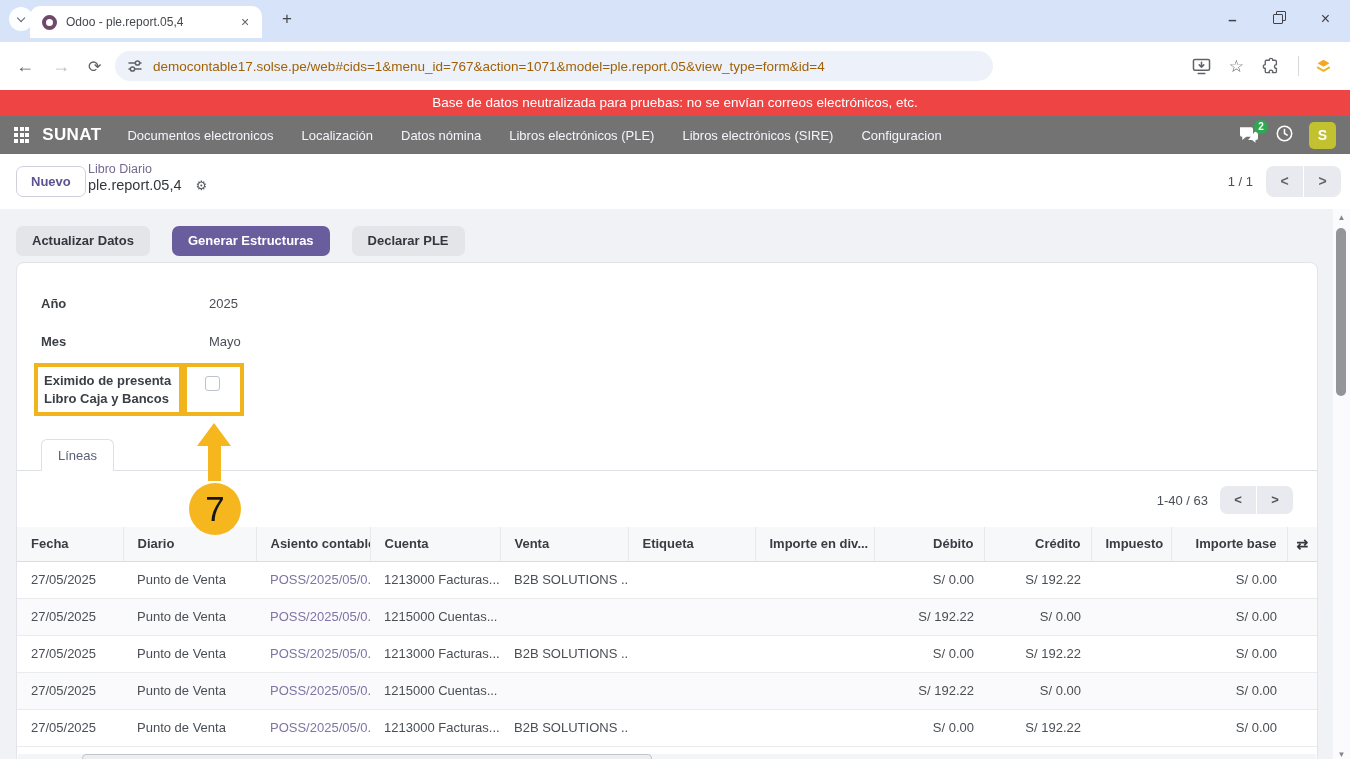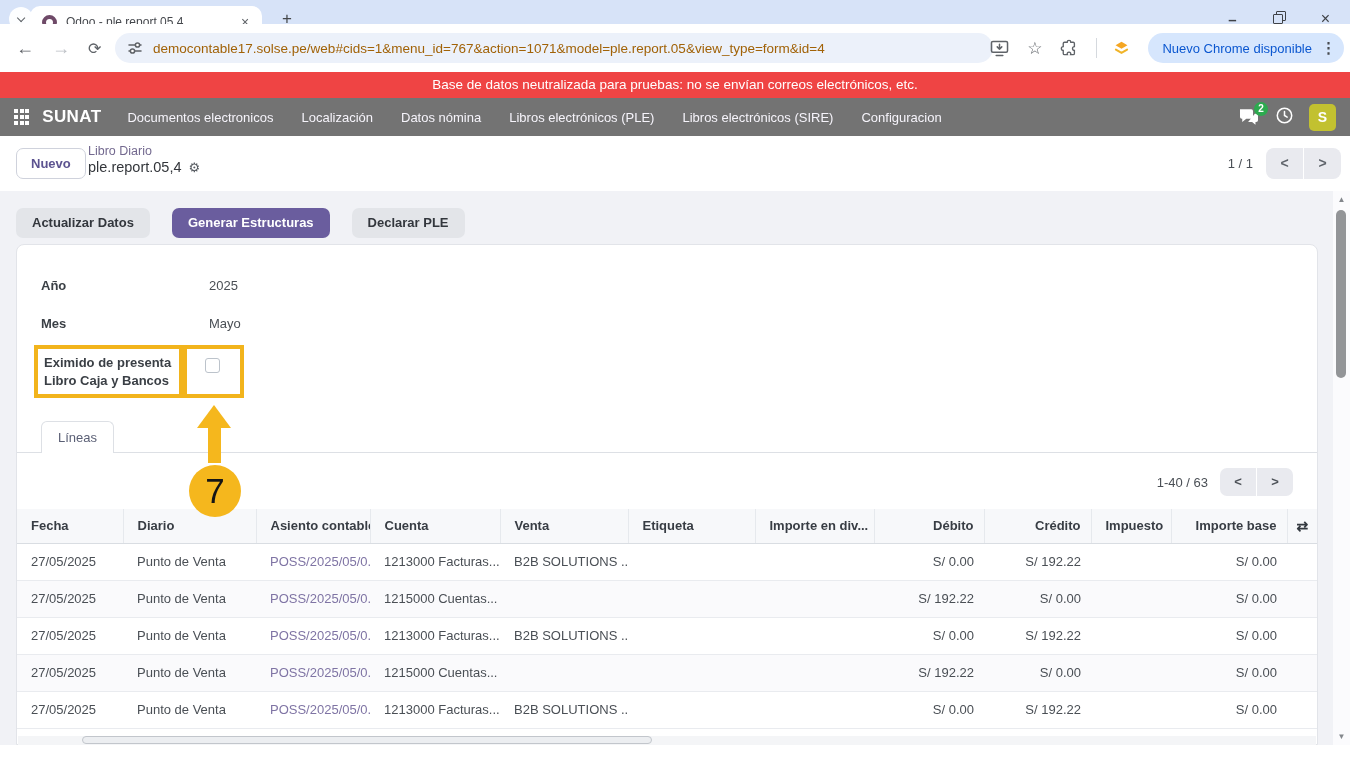--- a/index.html
+++ b/index.html
@@ -1,21 +1,21 @@
 <!DOCTYPE html>
 <html><head>
 <meta charset="utf-8">
 <style>
   * { margin:0; padding:0; box-sizing:border-box; }
   html,body { width:1350px; height:759px; overflow:hidden; }
   body { font-family:"Liberation Sans",sans-serif; background:#fff; }
   .screen { position:relative; width:1350px; height:759px; }
 
   
-  .titlebar { position:relative; height:24px; background:#d7e3f8; }
+  .titlebar { position:relative; height:42px; background:#d7e3f8; }
   .tab-search { position:absolute; left:9px; top:7px; width:24px; height:24px; border-radius:50%; background:#fdfeff; display:flex; align-items:center; justify-content:center; }
   .chev-down { border:solid #5f6368; border-width:0 1.7px 1.7px 0; padding:2.6px; transform:rotate(45deg); margin-top:-2px; }
   .btab { position:absolute; left:30px; top:6px; width:232px; height:32px; background:#fff; border-radius:10px 10px 0 0; display:flex; align-items:center; padding:0 8px 0 12px; }
   .favicon { width:15px; height:15px; border-radius:50%; border:4px solid #6f4a68; background:#fff; flex:0 0 auto; }
   .btab-title { font-size:12px; color:#45484d; margin-left:9px; flex:1; white-space:nowrap; overflow:hidden; }
   .btab-close { font-size:14px; color:#5f6368; width:18px; text-align:center; cursor:default; }
   .newtab { position:absolute; left:276px; top:8px; width:22px; height:22px; font-size:17px; color:#44474a; text-align:center; line-height:21px; }
   .wincontrols { position:absolute; right:0; top:0; height:38px; display:flex; align-items:center; gap:36px; padding-right:20px; color:#3f4247; }
   .win-min { font-size:15px; font-weight:700; }
   .win-restore { position:relative; width:12px; height:12px; }
@@ -50,21 +50,21 @@
   .nav-right { margin-left:auto; display:flex; align-items:center; gap:15px; }
   .chat-wrap { position:relative; display:flex; }
   .chat-badge { position:absolute; top:-6px; right:-8px; background:#2daa4f; color:#fff; font-size:10px; font-weight:700; min-width:14px; height:14px; border-radius:8px; text-align:center; line-height:14px; padding:0 3px; }
   .avatar { width:27px; height:27px; background:#c2c130; border-radius:5px; color:#fff; font-weight:700; font-size:14px; display:flex; align-items:center; justify-content:center; }
 
   
   .control-panel { position:relative; height:55px; background:#fff; }
   .btn-nuevo { position:absolute; left:16px; top:12px; height:31px; padding:0 14px; border:1px solid #cfd2dc; border-radius:7px; background:#fff; color:#5c5390; font-size:13px; font-weight:600; line-height:29px; }
   .crumbs { position:absolute; left:88px; top:8px; }
   .crumb-parent { font-size:12.5px; color:#73698f; display:block; }
-  .crumb-row { display:flex; align-items:center; gap:7px; margin-top:1px; }
+  .crumb-row { display:flex; align-items:center; gap:14px; margin-top:1px; }
   .crumb-current { font-size:14.5px; color:#33363b; }
   .gear { font-size:13px; color:#565b61; }
   .cp-right { position:absolute; right:9px; top:12px; display:flex; align-items:center; }
   .cp-pager-text { font-size:13px; color:#4a4f55; margin-right:13px; }
   .btn-group { display:flex; gap:1px; }
   .pbtn { width:37px; height:31px; background:#e9eaef; color:#5f646b; text-align:center; line-height:31px; font-size:14px; font-weight:700; }
   .pbtn.first { border-radius:8px 0 0 8px; }
   .pbtn.last { border-radius:0 8px 8px 0; }
 
   
@@ -166,24 +166,20 @@
             <path d="M8 3.6a2 2 0 1 1 4 0h2.6A1.4 1.4 0 0 1 16 5v3.4a2.1 2.1 0 1 0 0 4.2V16a1.4 1.4 0 0 1-1.4 1.4H11.8a2 2 0 1 0-3.6 0H5A1.4 1.4 0 0 1 3.6 16v-3.4a2.1 2.1 0 1 1 0-4.2V5A1.4 1.4 0 0 1 5 3.6z"></path>
           </svg>
       </span>
       <span class="tb-divider"></span>
       <span class="ic">
         <svg width="17" height="17" viewBox="0 0 20 20">
             <path d="M10 2l7 4.2-7 4.2-7-4.2z" fill="#f5a623"></path>
             <path d="M3.4 11.2l6.6 4 6.6-4" fill="none" stroke="#f0b429" stroke-width="2.4" stroke-linecap="round"></path>
           </svg>
       </span>
-      <div class="update-pill">
-        <span>Nuevo Chrome disponible</span>
-        <span class="pill-more">⋮</span>
-      </div>
     </div>
   </div>
 
   <div class="banner">Base de datos neutralizada para pruebas: no se envían correos electrónicos, etc.</div>
 
   <nav class="navbar">
     <span class="grid-icon">
         <span></span>
         <span></span>
         <span></span>

